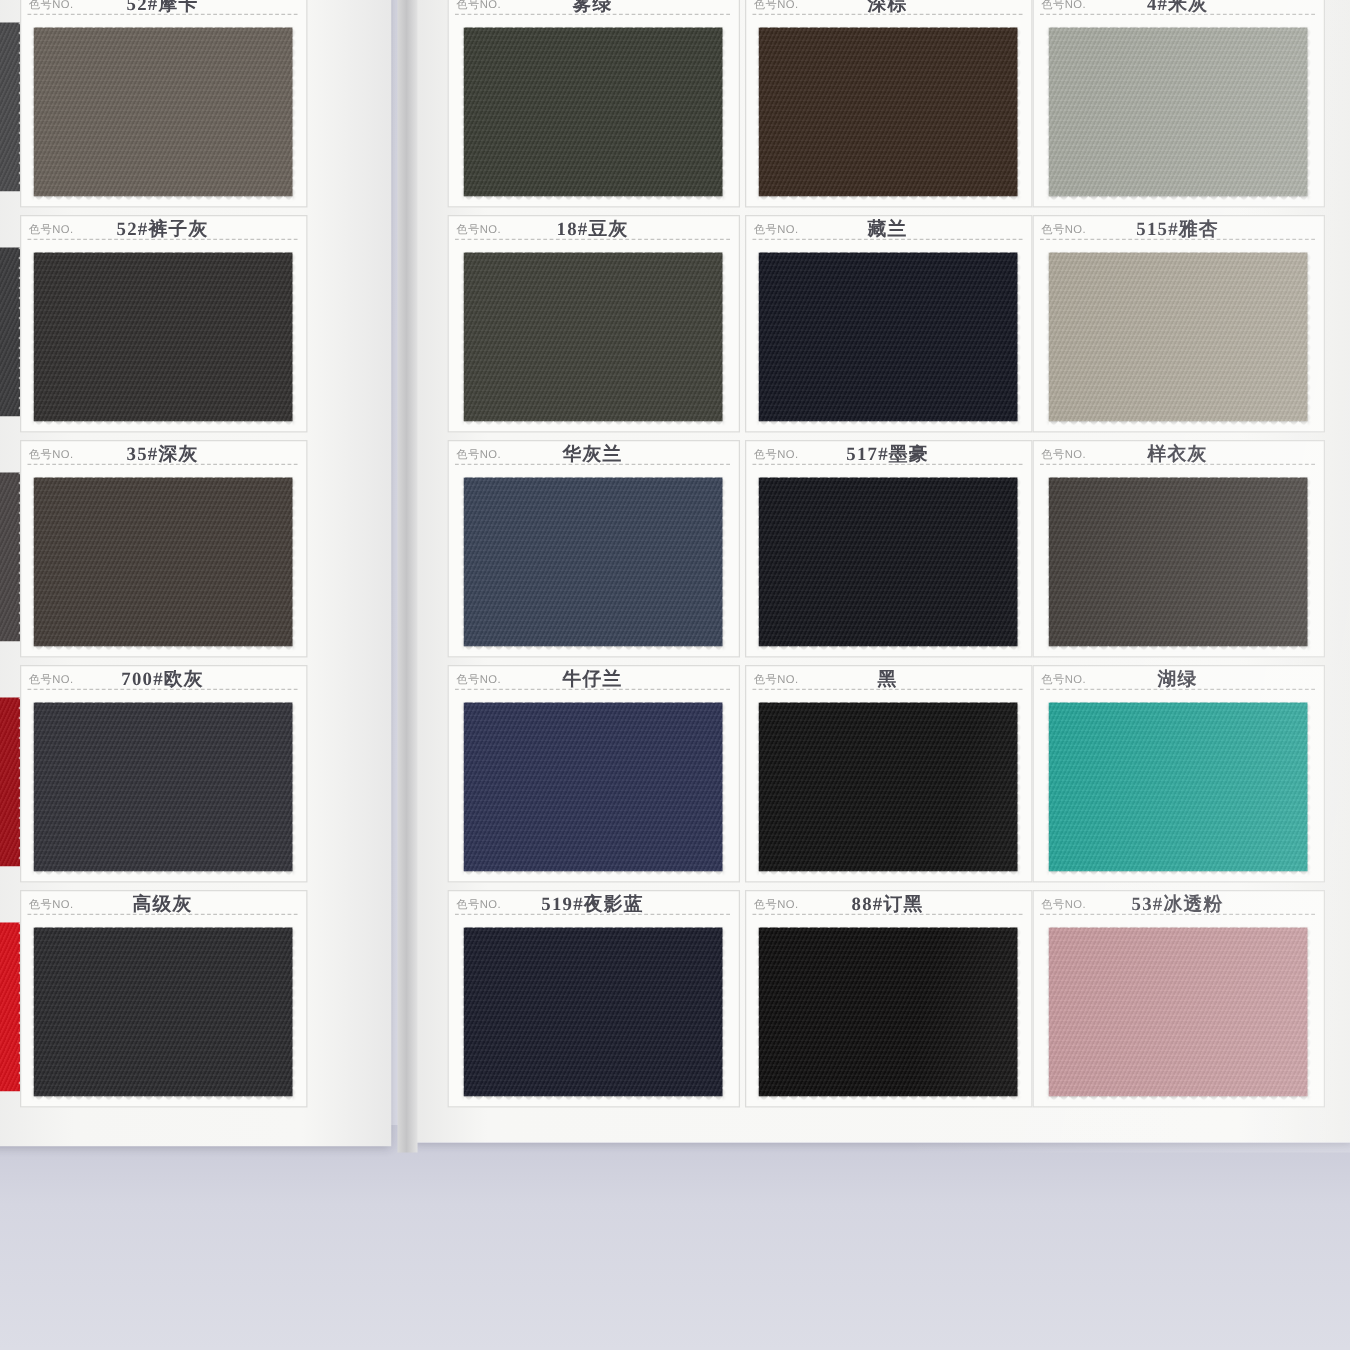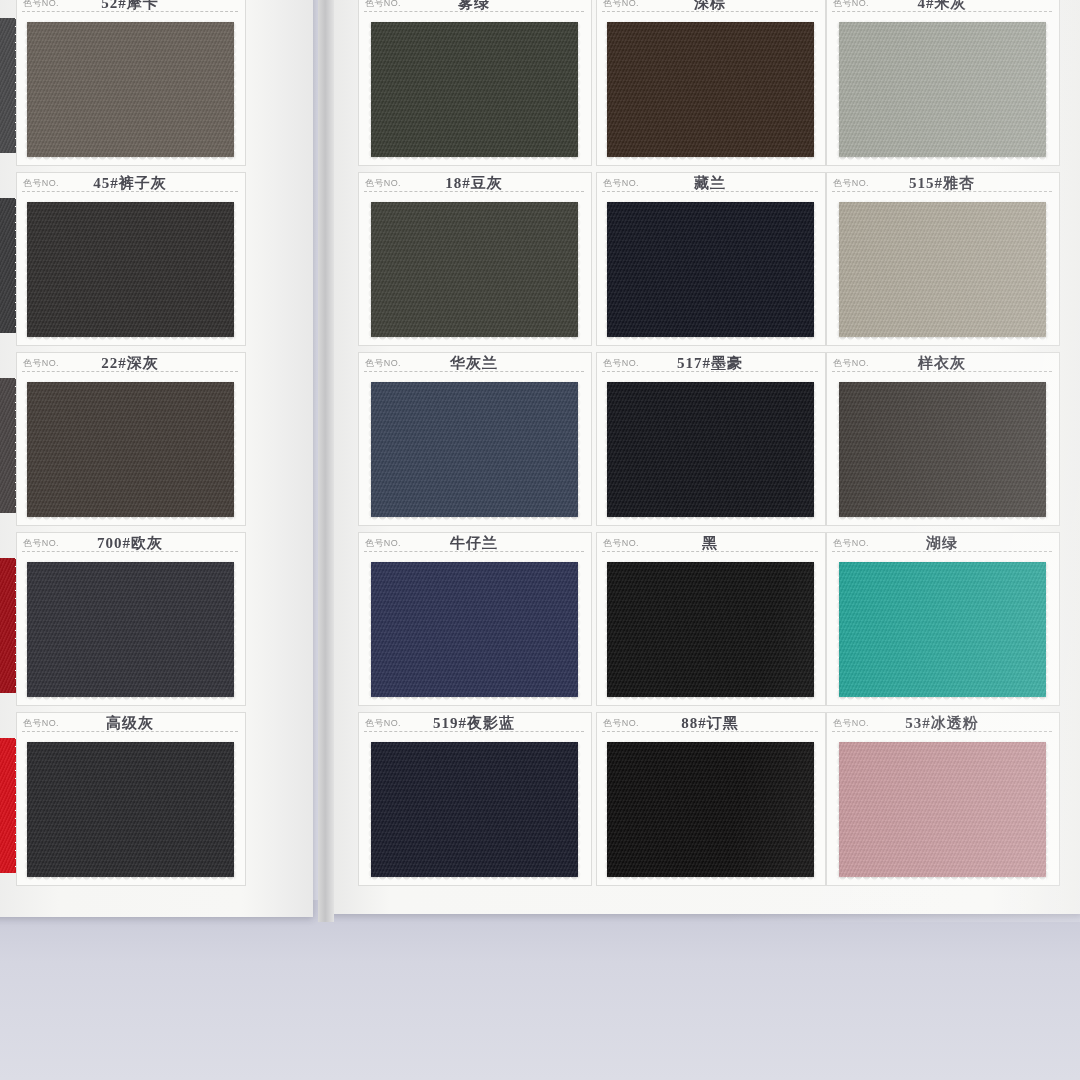--- a/index.html
+++ b/index.html
@@ -181,38 +181,38 @@
             <div class="zigv l"></div>
             <div class="zigv r"></div>
           </div>
         </div>
       </div>
       <div class="cell" style="left: 16px; top: 172px; width: 228px; height: 172px;">
         <div class="cell-frame"></div>
         <div class="cell-header">
           <div class="no-label">色号NO.</div>
           <div class="dashline"></div>
-          <div class="color-name">45#裤子灰</div>
+          <div class="color-name">52#裤子灰</div>
         </div>
         <div class="swatch-wrap">
           <div class="swatch" style="width: 207px; height: 135px; background: rgb(50, 48, 47);">
             <div class="body"></div>
             <div class="zig top"></div>
             <div class="zig bot"></div>
             <div class="zigv l"></div>
             <div class="zigv r"></div>
           </div>
         </div>
       </div>
       <div class="cell" style="left: 16px; top: 352px; width: 228px; height: 172px;">
         <div class="cell-frame"></div>
         <div class="cell-header">
           <div class="no-label">色号NO.</div>
           <div class="dashline"></div>
-          <div class="color-name">22#深灰</div>
+          <div class="color-name">35#深灰</div>
         </div>
         <div class="swatch-wrap">
           <div class="swatch" style="width: 207px; height: 135px; background: rgb(69, 62, 57);">
             <div class="body"></div>
             <div class="zig top"></div>
             <div class="zig bot"></div>
             <div class="zigv l"></div>
             <div class="zigv r"></div>
           </div>
         </div>

